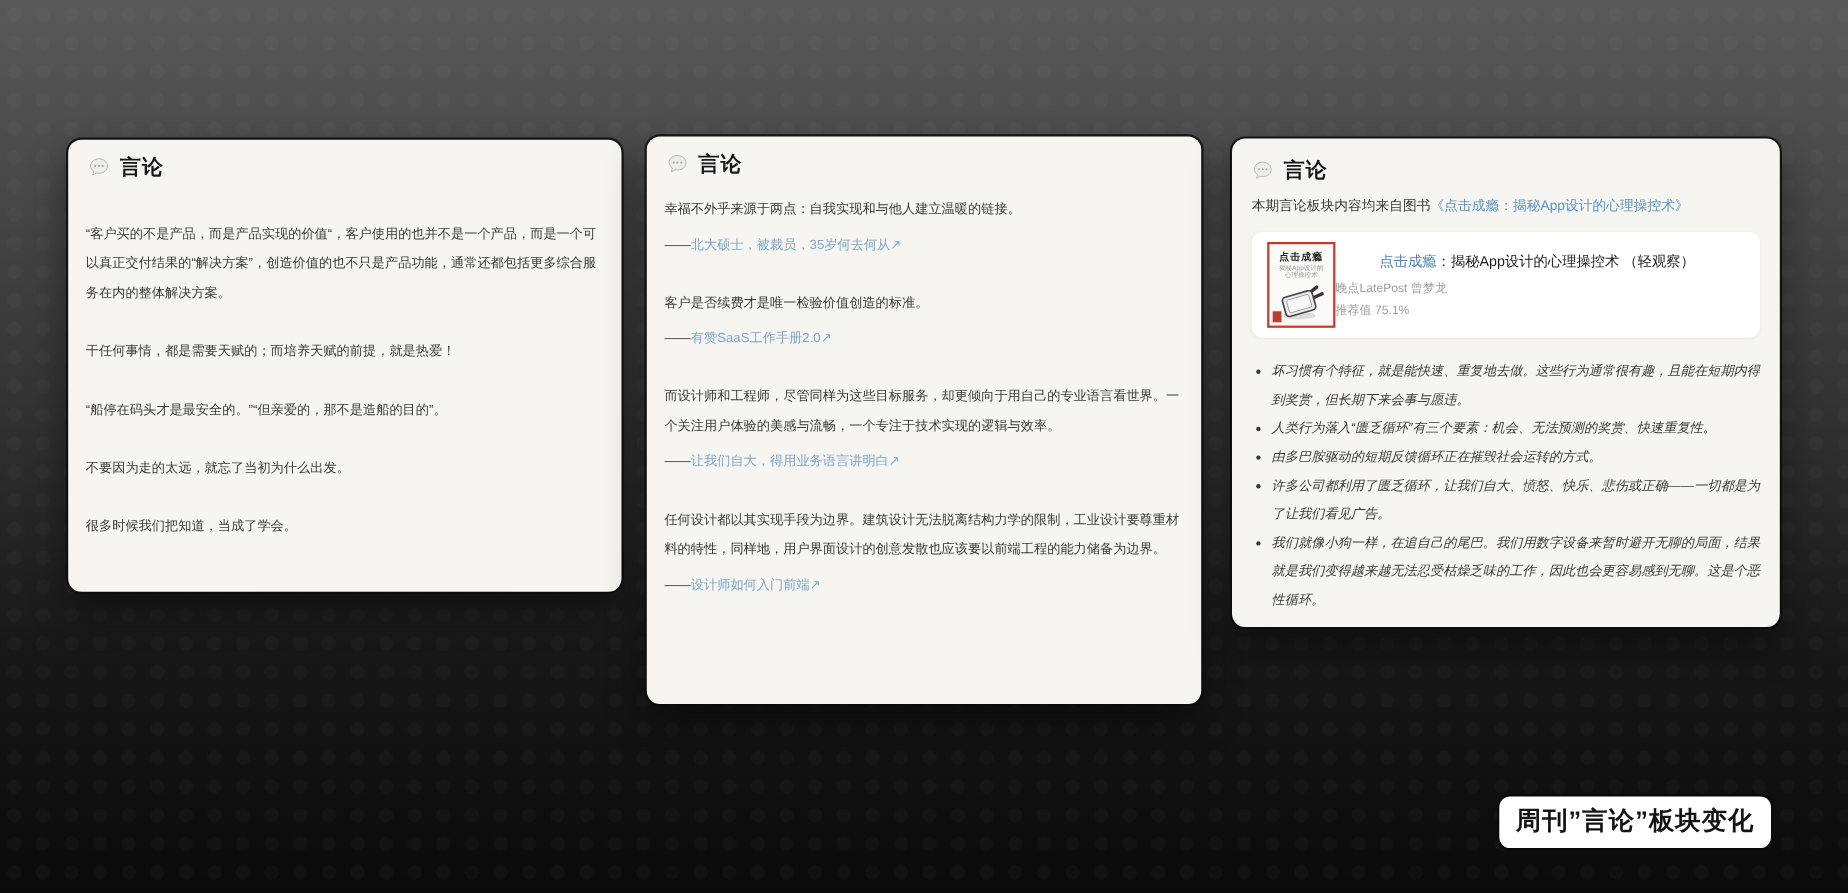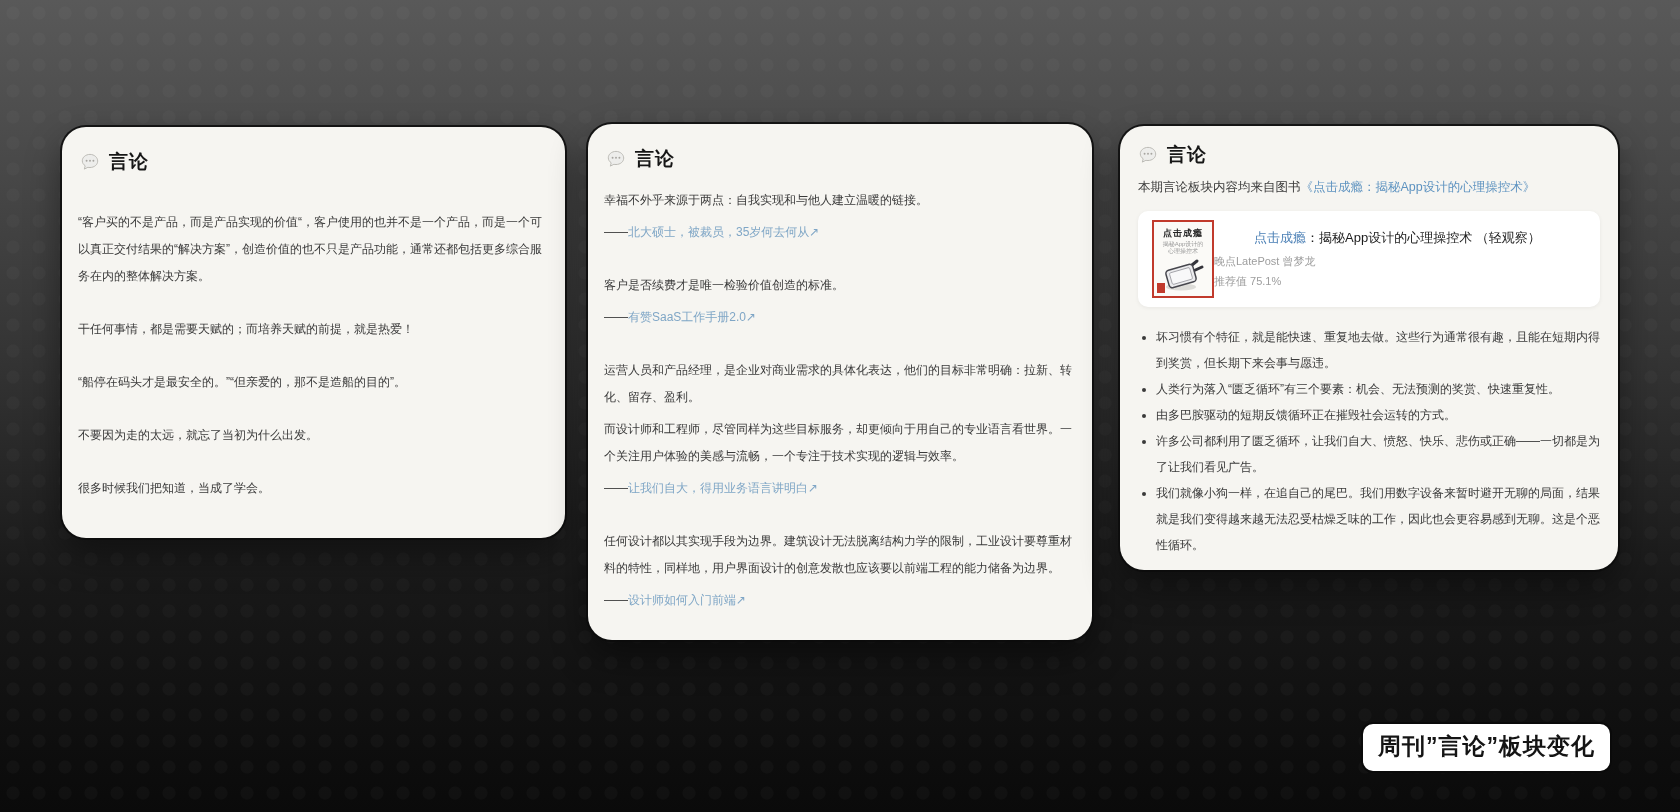--- a/index.html
+++ b/index.html
@@ -10,23 +10,23 @@
     overflow: hidden;
     font-family: "Liberation Sans", "DejaVu Sans", sans-serif;
     background:
       radial-gradient(circle 7px at 13px 13px, rgba(255,255,255,0.022) 0 6px, transparent 7px),
       linear-gradient(180deg, #595959 0%, #474747 22%, #333333 45%, #181818 72%, #0a0a0a 100%);
     background-size: 26px 26px, 100% 100%;
   }
   .card {
     position: absolute;
     background: #f6f5f1;
-    border-radius: 24px;
+    border-radius: 12px;
     box-shadow: 0 0 0 2px rgba(12,12,12,0.85), 0 16px 36px rgba(0,0,0,0.45);
-    padding: 22px 16px 24px;
+    padding: 12px 16px 24px;
     color: #3a3a3a;
     overflow: hidden;
   }
   .card1 { left: 62px;  top: 127px; width: 503px; height: 411px; }
   .card2 { left: 588px; top: 124px; width: 504px; height: 516px; }
   .card3 { left: 1120px; top: 126px; width: 498px; height: 444px; padding-top: 16px; }
 
   .card-header { display: flex; align-items: center; gap: 9px; margin-left: 2px; }
   .card-header h2 { font-size: 19px; font-weight: bold; color: #161616; letter-spacing: 1px; }
   .bubble-icon { display: inline-flex; width: 20px; height: 20px; }
@@ -59,21 +59,21 @@
   }
   .cover-title { font-size: 9px; font-weight: bold; color: #232323; letter-spacing: 1px; }
   .cover-sub { font-size: 6px; line-height: 7px; color: #9a9a9a; white-space: pre-line; text-align: center; margin-top: 1px; }
   .cover-logo { position: absolute; left: 3px; bottom: 3px; width: 8px; height: 10px; background: #c13a2c; }
   .cover-art { margin-top: 2px; }
   .book-title { font-size: 13px; font-weight: normal; color: #1c1c1c; margin-left: 40px; }
   .book-title .hl { color: #4a7fb5; cursor: pointer; }
   .book-meta  { font-size: 11px; color: #9d9d9d; margin-top: 7px; }
   .book-score { font-size: 11px; color: #9d9d9d; margin-top: 5px; }
   .bullets { margin: 17px 0 0 20px; }
-  .bullets li { font-size: 12px; line-height: 26px; color: #3a3a3a; }
+  .bullets li { font-size: 12px; line-height: 26px; color: #3a3a3a; font-style: italic; }
 
   .caption {
     position: absolute; left: 1363px; top: 724px;
     background: #ffffff; color: #141414;
     font-size: 23px; font-weight: bold; letter-spacing: 1px;
     padding: 7px 15px 9px; border-radius: 10px;
     box-shadow: 0 0 0 2px rgba(10,10,10,0.9);
   }
 </style>
 </head>
@@ -112,21 +112,20 @@
       </span>
       <h2>言论</h2>
     </header>
 
     <p class="q first">幸福不外乎来源于两点：自我实现和与他人建立温暖的链接。</p>
     <p class="link-line"><span class="dash">——</span><a class="qlink"><span>北大硕士，被裁员，35岁何去何从</span><span>↗</span></a></p>
 
     <p class="q">客户是否续费才是唯一检验价值创造的标准。</p>
     <p class="link-line"><span class="dash">——</span><a class="qlink"><span>有赞SaaS工作手册2.0</span><span>↗</span></a></p>
 
-    <p class="q">运营人员和产品经理，是企业对商业需求的具体化表达，他们的目标非常明确：拉新、转化、留存、盈利。</p>
     <p class="q">而设计师和工程师，尽管同样为这些目标服务，却更倾向于用自己的专业语言看世界。一个关注用户体验的美感与流畅，一个专注于技术实现的逻辑与效率。</p>
     <p class="link-line"><span class="dash">——</span><a class="qlink"><span>让我们自大，得用业务语言讲明白</span><span>↗</span></a></p>
 
     <p class="q">任何设计都以其实现手段为边界。建筑设计无法脱离结构力学的限制，工业设计要尊重材料的特性，同样地，用户界面设计的创意发散也应该要以前端工程的能力储备为边界。</p>
     <p class="link-line"><span class="dash">——</span><a class="qlink"><span>设计师如何入门前端</span><span>↗</span></a></p>
   </section>
 
   <section class="card card3">
     <header class="card-header">
       <span class="bubble-icon">

